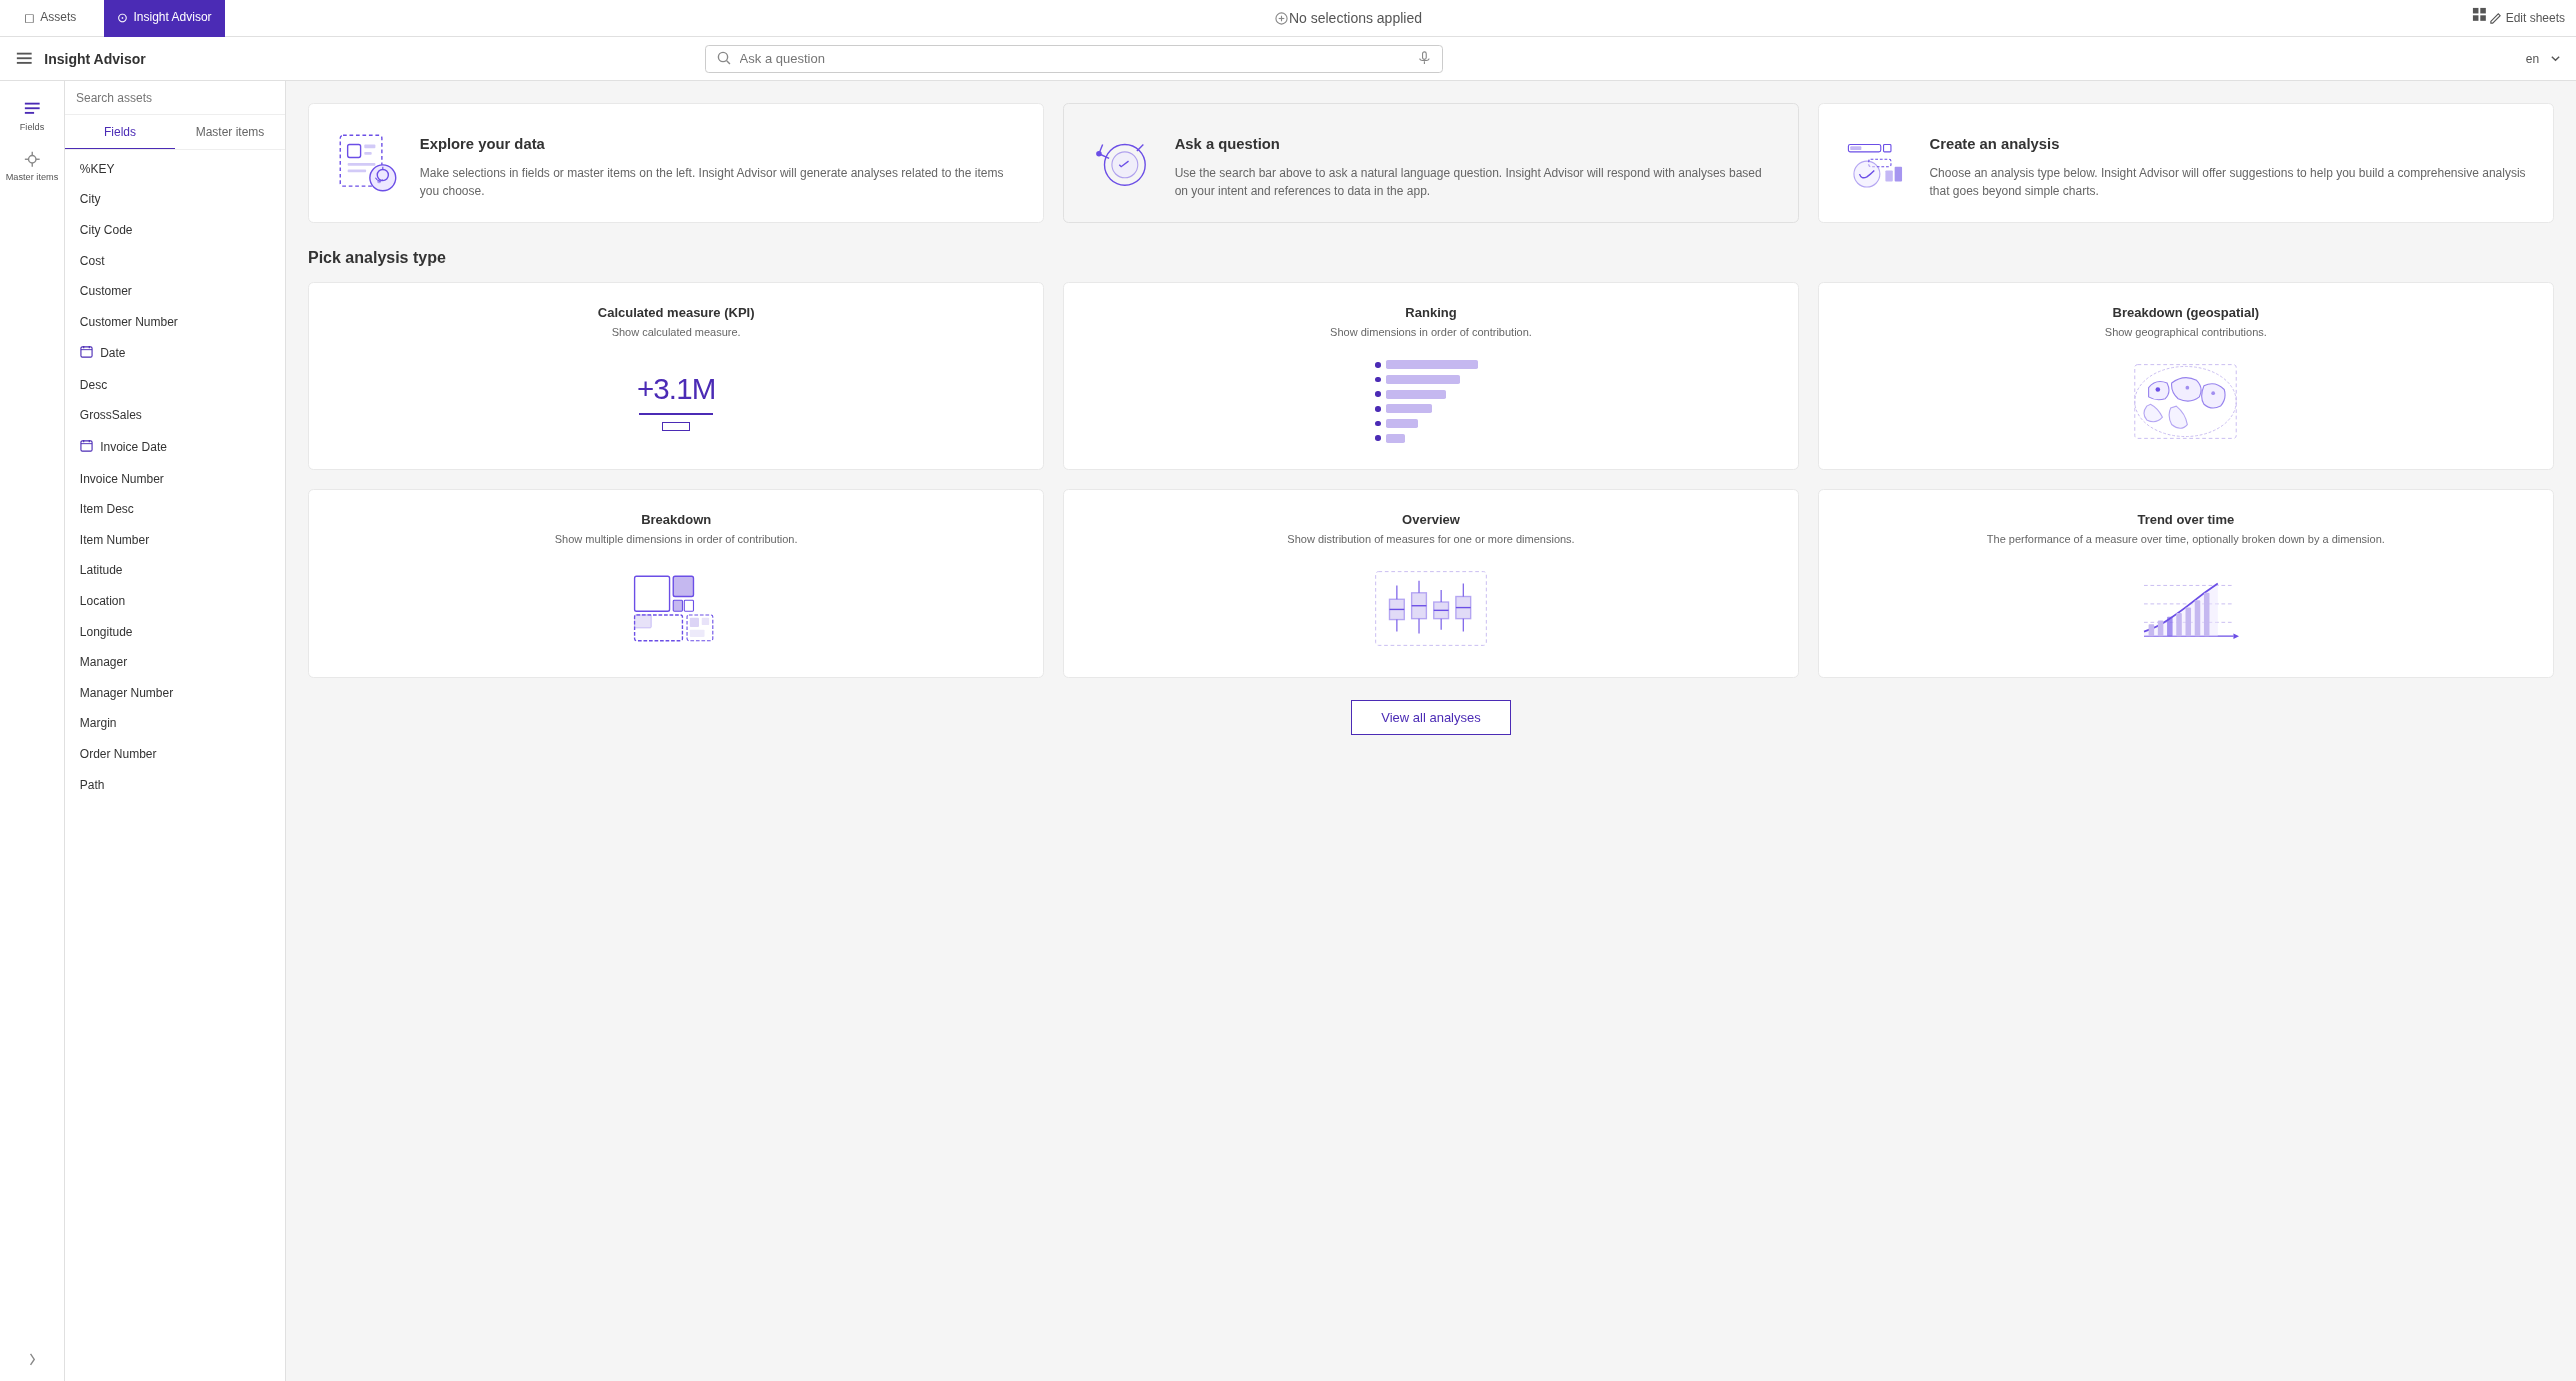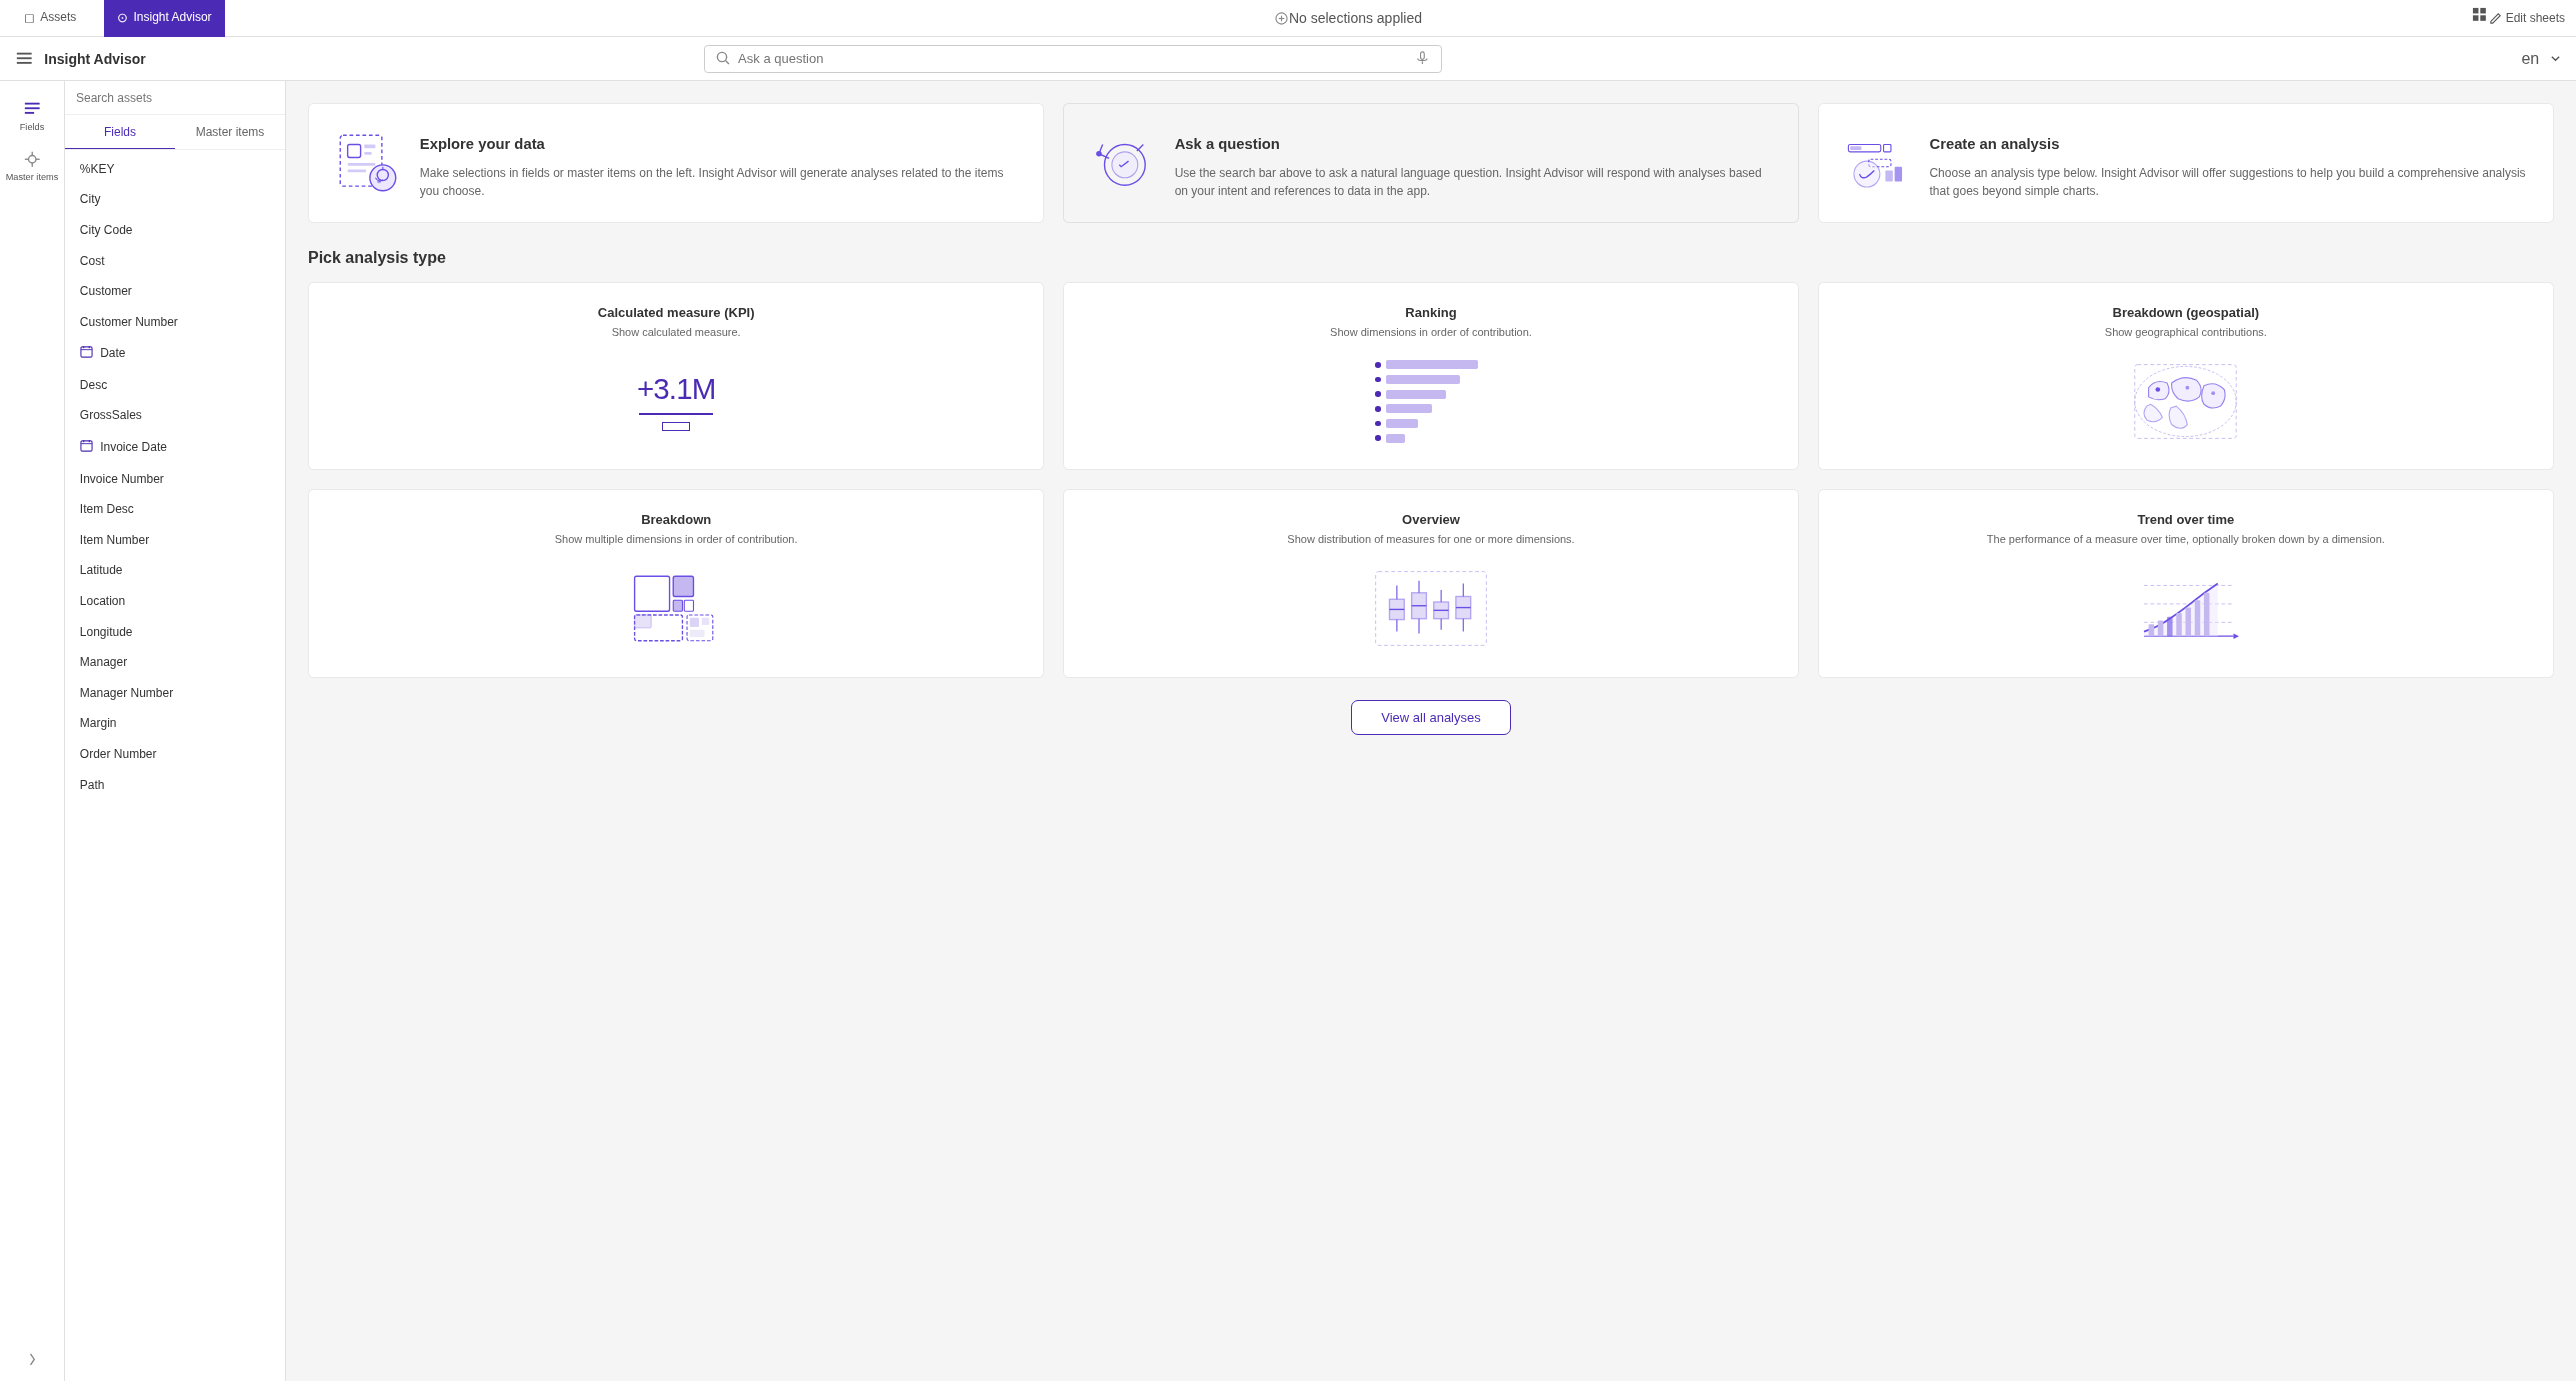--- a/index.html
+++ b/index.html
@@ -60,21 +60,21 @@
       border: 0.9px solid #ccc;
       border-radius: 3.7px;
       padding: 5.5px 11px;
       background: #fff;
       gap: 7.4px;
     }
     .search-bar input {
       border: none; outline: none; flex: 1; font-size: 13px; color: #666;
     }
     .search-right { display: flex; align-items: center; gap: 11px; margin-left: auto; }
-    .lang-selector { font-size: 16px; color: #555; cursor: pointer; }
+    .lang-selector { font-size: 12px; color: #555; cursor: pointer; }
 
     
     .layout { display: flex; margin-top: 81px; height: calc(100vh - 81px); }
 
     
     .left-sidebar {
       width: 65px;
       background: #fff;
       border-right: 0.9px solid #e0e0e0;
       display: flex;
@@ -188,21 +188,21 @@
     
     .ranking-visual { display: flex; flex-direction: column; gap: 5.5px; width: 111px; }
     .rank-bar-row { display: flex; align-items: center; gap: 5.5px; }
     .rank-dot { width: 5.5px; height: 5.5px; background: #4B2BB5; border-radius: 50%; flex-shrink: 0; }
     .rank-bar { height: 9.2px; background: #c5b8f0; border-radius: 1.8px; }
 
     
     .view-all-container { display: flex; justify-content: center; margin-top: 7.4px; }
     .view-all-btn {
       border: 0.9px solid #4B2BB5; background: #fff; color: #4B2BB5;
-      padding: 9.2px 29.5px; border-radius: 7px; font-size: 13px; cursor: pointer;
+      padding: 9.2px 29.5px; border-radius: 0; font-size: 13px; cursor: pointer;
     }
 
     
     .fields-list::-webkit-scrollbar { width: 3.7px; }
     .fields-list::-webkit-scrollbar-track { background: #f1f1f1; }
     .fields-list::-webkit-scrollbar-thumb { background: #ccc; border-radius: 1.8px; }
   </style>
 </head>
 <body>
 

